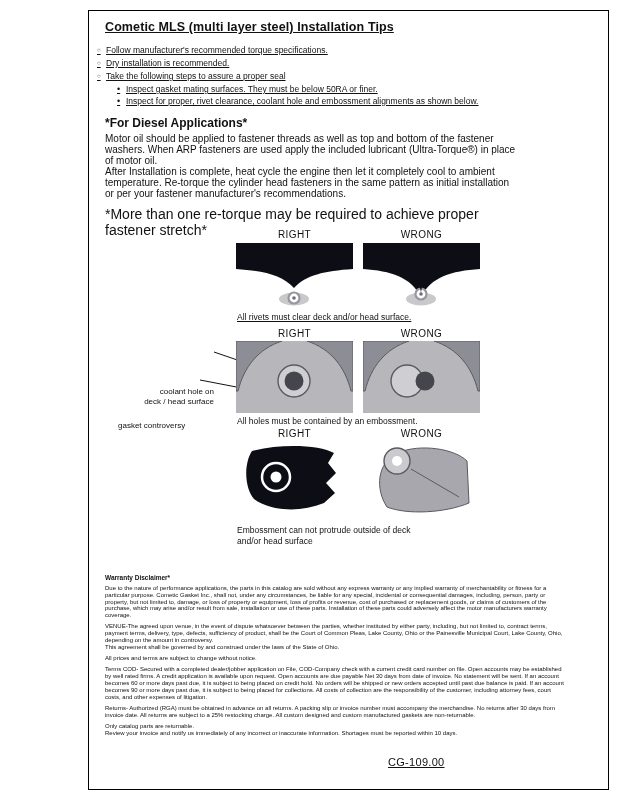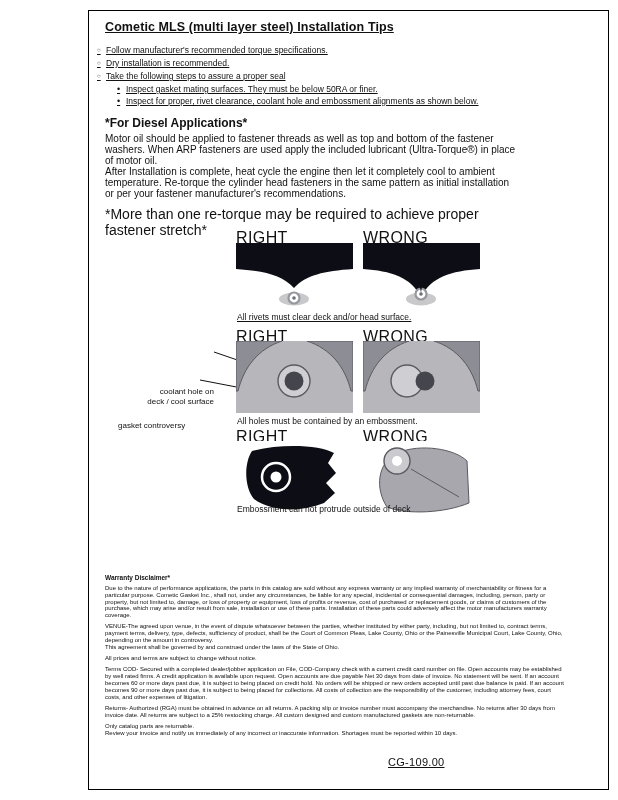--- a/index.html
+++ b/index.html
@@ -25,21 +25,21 @@
   .bullet-row { display: flex; line-height: 12px; }
   .bullet-row .marker { width: 9px; flex: 0 0 9px; }
   .bullet-row.main .marker::before { content: "○"; font-size: 6px; position: relative; top: -1px; }
   .bullet-row.sub { margin-left: 20px; }
   .bullet-row.sub .marker::before { content: "•"; font-size: 9px; }
   .heading2 { left: 105px; top: 116px; font-size: 12px; font-weight: bold; }
   .body-text { font-size: 10px; line-height: 11px; white-space: pre-line; }
   .p1 { left: 105px; top: 133px; width: 414px; }
   .p2 { left: 105px; top: 166px; width: 414px; }
   .note { left: 105px; top: 206px; width: 420px; font-size: 14px; }
-  .dlabel { width: 117px; text-align: left; font-size: 16px; letter-spacing: 0.4px; }
+  .dlabel { width: 117px; text-align: center; font-size: 10px; letter-spacing: 0.4px; }
   .panel { width: 117px; }
   .caption { font-size: 8.5px; line-height: 11px; }
   .side-label { font-size: 8px; line-height: 10px; margin-top: 47px; }
   .side-label.right { text-align: right; }
   .legal { left: 105px; top: 574px; width: 460px; }
   .legal-heading { font-size: 6.5px; font-weight: bold; margin-bottom: 4px; }
   .legal-para { font-size: 6px; line-height: 6.8px; margin-bottom: 4.5px; white-space: pre-line; }
   .footer-code { left: 388px; top: 756px; font-size: 11px; letter-spacing: 0.3px; text-decoration: underline; }
 </style>
 </head>
@@ -97,21 +97,21 @@
   <path d="M50,30 C55,36 57,42 58,50 C59,42 61,36 66,30 Z" fill="#0d0d15"></path>
 </svg>
 
 <div class="abs caption" style="left:237px; top:312px; width:300px;text-decoration:underline;">All rivets must clear deck and/or head surface.</div>
 
 <div class="abs dlabel" style="left:236px; top:328px;">RIGHT</div>
 <div class="abs dlabel" style="left:363px; top:328px;">WRONG</div>
 
 <div class="abs side-label right" style="left:118px; top:340px; width:96px;">
   <div>coolant hole on</div>
-  <div>deck / cool surface</div>
+  <div>deck / head surface</div>
 </div>
 <div class="abs side-label" style="left:118px; top:374px; width:90px;">gasket controversy</div>
 
 <svg class="abs" style="left:196px; top:346px;" width="100" height="50" viewBox="0 0 100 50">
   <defs>
     <marker id="arr" markerWidth="7" markerHeight="7" refX="5.5" refY="3" orient="auto">
       <path d="M0,0 L6,3 L0,6 Z" fill="#111"></path>
     </marker>
   </defs>
   <line x1="18" y1="6" x2="88" y2="30" stroke="#111" stroke-width="1" marker-end="url(#arr)"></line>
@@ -147,22 +147,23 @@
 </svg>
 
 <svg class="abs panel" style="left:363px; top:441px;" width="117" height="72" viewBox="0 0 117 72">
   <rect width="117" height="72" fill="#ffffff"></rect>
   <path d="M24,66 C12,48 14,22 34,12 C58,2 92,8 104,20 L106,62 C82,72 44,74 24,66 Z" fill="#a7a7ad" stroke="#5a5a60" stroke-width="1"></path>
   <circle cx="34" cy="20" r="13" fill="#cbcbcf" stroke="#5a5a60" stroke-width="1.4"></circle>
   <circle cx="34" cy="20" r="5" fill="#ffffff"></circle>
   <path d="M48,28 L96,56" stroke="#5a5a60" stroke-width="1"></path>
 </svg>
 
-<div class="abs caption" style="left:237px; top:504px; width:260px;">
+<div class="abs caption" style="left:237px; top:525px; width:260px;">
   <div>Embossment can not protrude outside of deck</div>
+  <div>and/or head surface</div>
 </div>
 
 <div class="abs legal">
   <div class="legal-heading">Warranty Disclaimer*</div>
   <div class="legal-para">Due to the nature of performance applications, the parts in this catalog are sold without any express warranty or any implied warranty of merchantability or fitness for a particular purpose.  Cometic Gasket Inc., shall not, under any circumstances, be liable for any special, incidental or consequential damages, including, person, party or property, but not limited to, damage, or loss of property or equipment, loss of profits or revenue, cost of purchased or replacement goods, or claims of customers of the purchase, which may arise and/or result from sale, installation or use of these parts.  Installation of these parts could adversely affect the motor manufacturers warranty coverage.</div>
   <div class="legal-para">VENUE-The agreed upon venue, in the event of dispute whatsoever between the parties, whether instituted by either party, including, but not limited to, contract terms, payment terms, delivery, type, defects, sufficiency of product, shall be the Court of Common Pleas, Lake County, Ohio or the Painesville Municipal Court, Lake County, Ohio, depending on the amount in controversy.
 This agreement shall be governed by and construed under the laws of the State of Ohio.</div>
   <div class="legal-para">All prices and terms are subject to change without notice.</div>
   <div class="legal-para">Terms COD- Secured with a completed dealer/jobber application on File, COD-Company check with a current credit card number on file.  Open accounts may be established by well rated firms.  A credit application is available upon request.  Open accounts are due payable Net 30 days from date of invoice.  No statement will be sent.  If an account becomes 60 or more days past due, it is subject to being placed on credit hold.  No orders will be shipped or new orders accepted until past due balance is paid.  If an account becomes 90 or more days past due, it is subject to being placed for collections.  All costs of collection are the responsibility of the customer, including attorney fees, court costs, and other expenses of litigation.</div>
   <div class="legal-para">Returns- Authorized (RGA) must be obtained in advance on all returns.  A packing slip or invoice number must accompany the merchandise.  No returns after 30 days from invoice date.  All returns are subject to a 25% restocking charge.  All custom designed and custom manufactured gaskets are non-returnable.</div>

